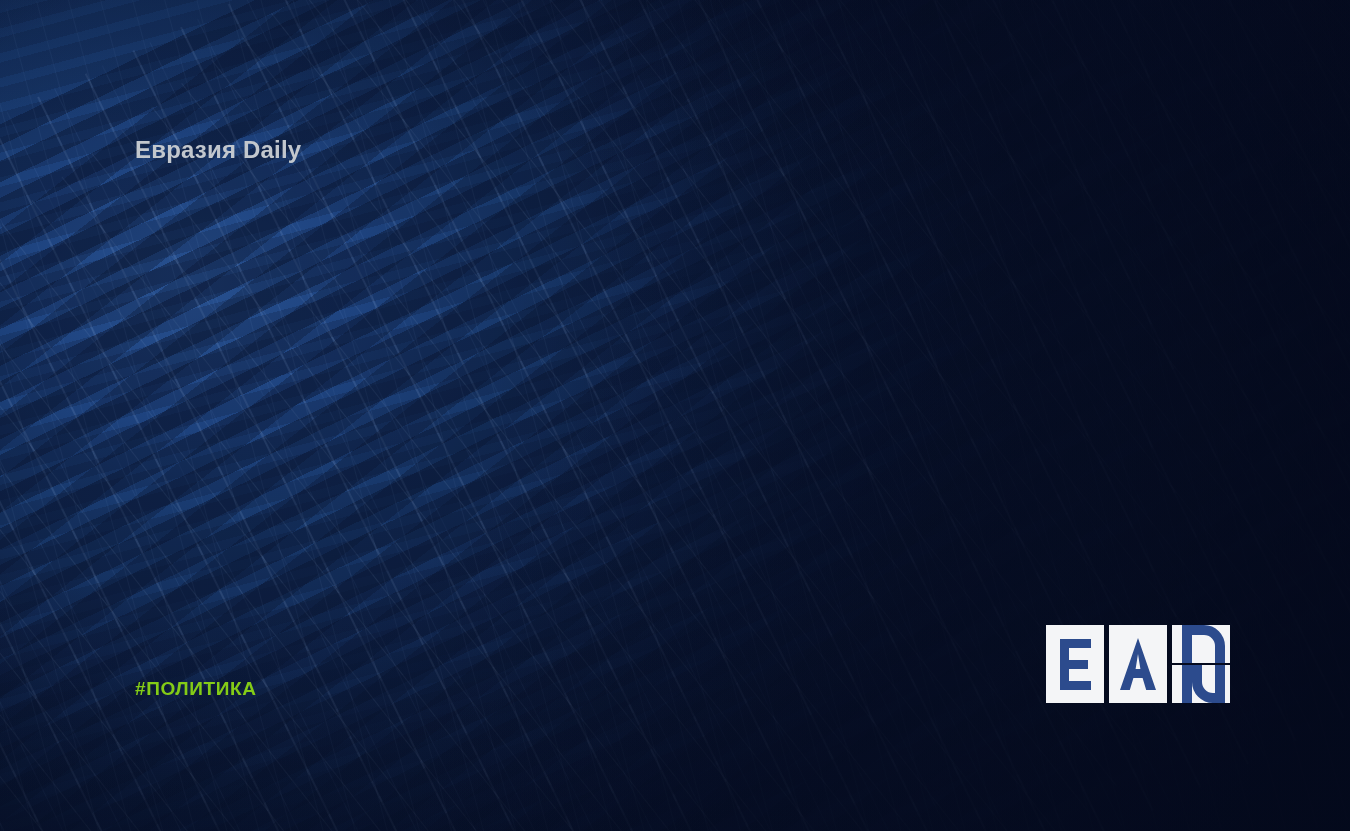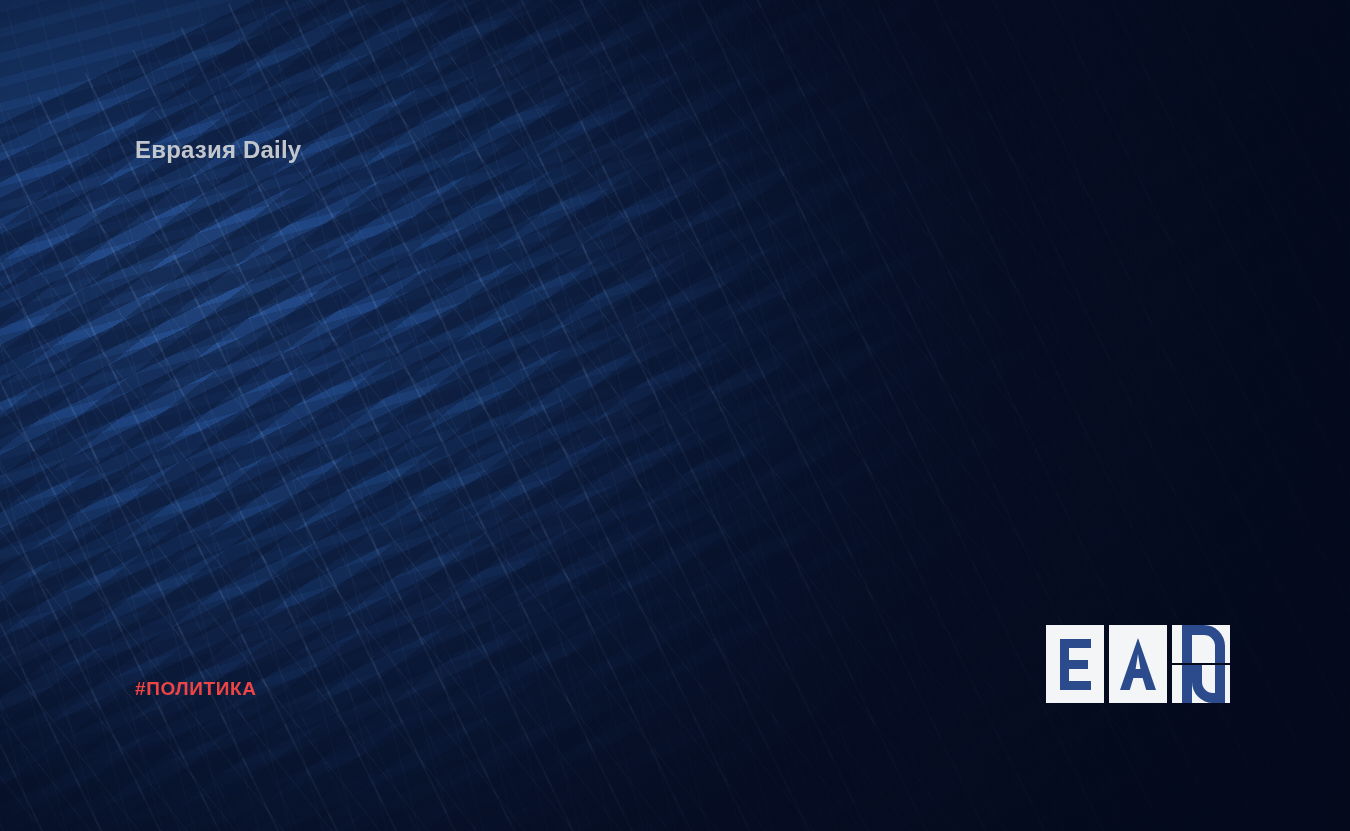--- a/index.html
+++ b/index.html
@@ -153,21 +153,21 @@
     white-space: pre-line;
   }
 
   #hashtag {
     position: absolute;
     left: 135px;
     top: 678px;
     font-size: 19px;
     font-weight: bold;
     letter-spacing: 0.6px;
-    color: #ef4444;
+    color: #84cc16;
     white-space: nowrap;
   }
 
   
   #logo {
     position: absolute;
     left: 1046px;
     top: 625px;
     display: flex;
     gap: 5px;

